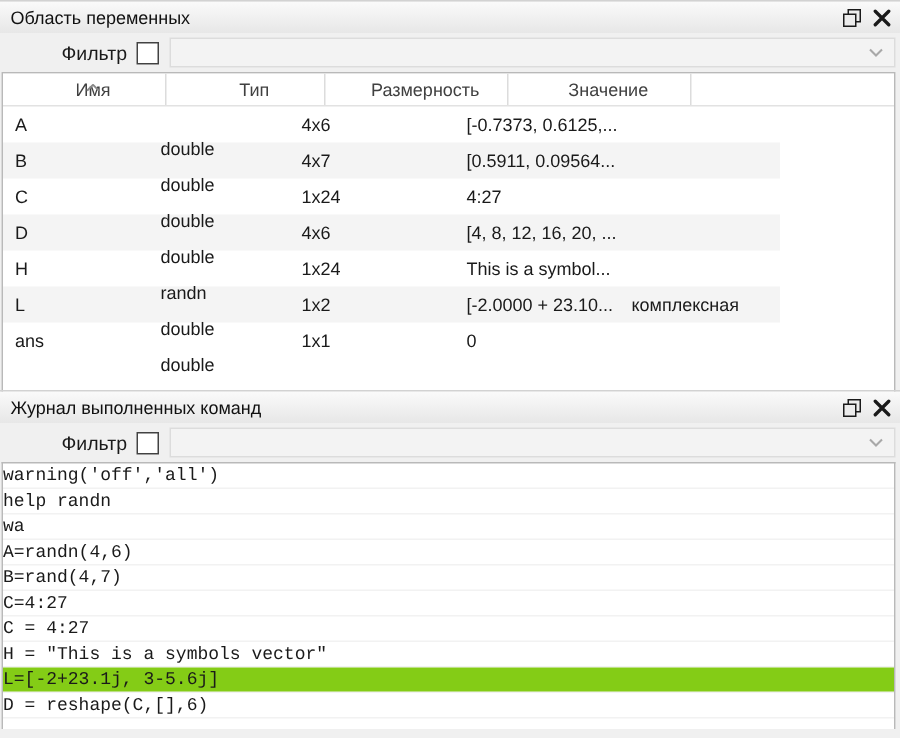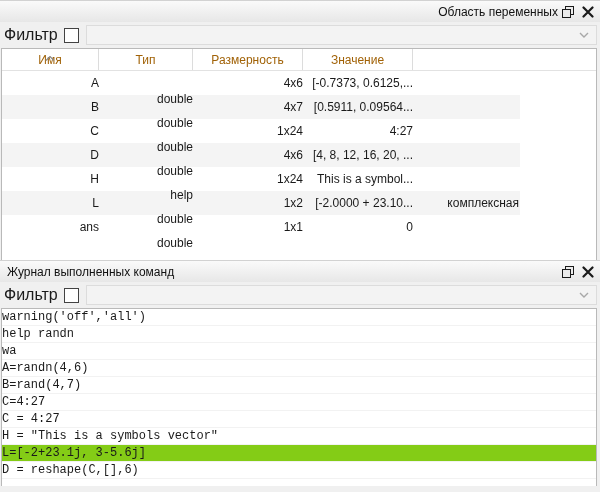--- a/index.html
+++ b/index.html
@@ -5,21 +5,21 @@
   * { margin:0; padding:0; box-sizing:border-box; }
   html,body { width:600px; height:492px; }
   body {
     font-family:"Liberation Sans", sans-serif;
     background:#f0f0f0;
     position:relative;
     overflow:hidden;
     color:#1a1a1a;
   }
   .panel { position:absolute; left:0; right:0; }
-  .panel-vars { top:0; height:265px;text-align:right; }
+  .panel-vars { top:0; height:265px; }
   .panel-hist { top:260px; height:226px; }
 
   
   .titlebar {
     height:22px;
     background:linear-gradient(#fafafa,#e7e7e7);
     border-top:1px solid #d2d2d2;
     display:flex; align-items:center;
     padding-left:7px;
   }
@@ -32,21 +32,21 @@
   .tb-btn svg { display:block; }
   .btn-close { margin-right:2px; }
 
   
   .filterbar {
     height:26px;
     display:flex; align-items:center;
     padding:0 3px 0 4px;
     background:#f0f0f0;
   }
-  .filter-label { font-size:16px; margin-right:6px; }
+  .filter-label { font-size:13px; margin-right:6px;margin-left:37px; }
   .checkbox {
     width:15px; height:15px;
     background:#fff;
     border:1px solid #424242;
     margin-right:7px;
     flex:0 0 auto;
   }
   .combobox {
     flex:1 1 auto; height:20px;
     background:#f3f3f3;
@@ -58,25 +58,26 @@
 
   
   .table-frame {
     position:absolute; top:48px; left:1px; right:3px; bottom:1px;
     background:#fff;
     border:1px solid #b9b9b9;
     overflow:hidden;
   }
   .thead { display:flex; height:22px; background:#fff; border-bottom:1px solid #e2e2e2; }
   .th {
-    font-size:12px; color:#a16207;
+    font-size:12px; color:#404040;
     display:flex; align-items:flex-end; justify-content:center;
     padding-bottom:3px;
     border-right:1px solid #dcdcdc;
     position:relative;
+    margin-left:12px;
   }
   .th-name { width:97px; }
   .th-type { width:94px; }
   .th-size { width:110px; }
   .th-value { width:110px; }
   .th-prop { width:106px; }
   .th-rest { flex:1 1 auto; border-right:none; }
   .sort-caret { position:absolute; top:1px; left:50%; margin-left:-5px; }
 
   .vrow { display:flex; height:24px; width:518px; align-items:center; }
@@ -182,21 +183,21 @@
     </div>
     <div class="vrow stripe">
       <div class="td td-name">D</div>
       <div class="td td-type">double</div>
       <div class="td td-size">4x6</div>
       <div class="td td-value">[4, 8, 12, 16, 20, ...</div>
       <div class="td td-prop"></div>
     </div>
     <div class="vrow">
       <div class="td td-name">H</div>
-      <div class="td td-type">help</div>
+      <div class="td td-type">randn</div>
       <div class="td td-size">1x24</div>
       <div class="td td-value">This is a symbol...</div>
       <div class="td td-prop"></div>
     </div>
     <div class="vrow stripe">
       <div class="td td-name">L</div>
       <div class="td td-type">double</div>
       <div class="td td-size">1x2</div>
       <div class="td td-value">[-2.0000 + 23.10...</div>
       <div class="td td-prop">комплексная</div>

